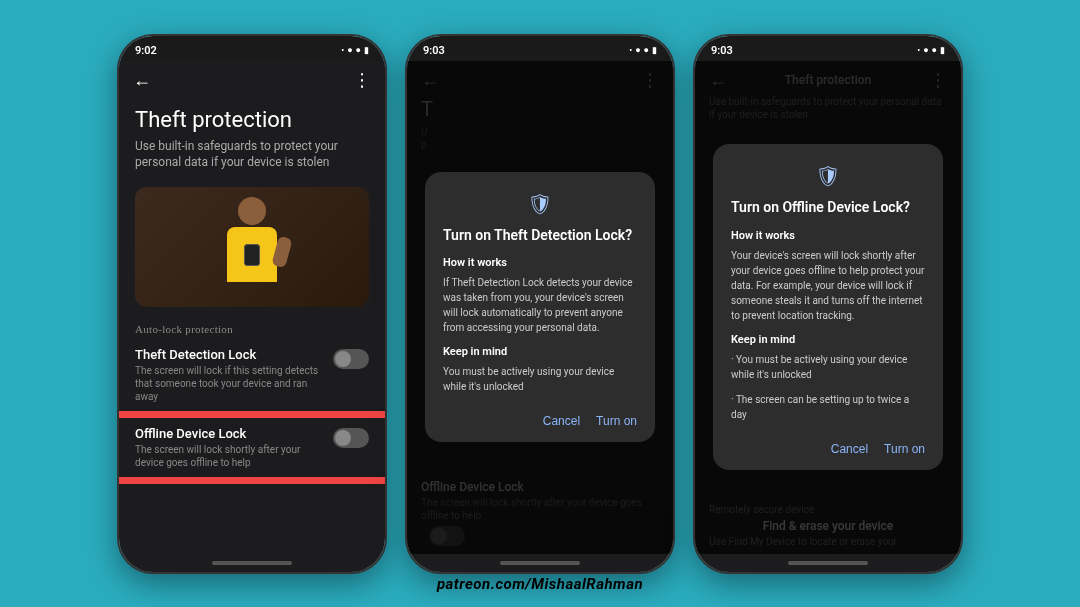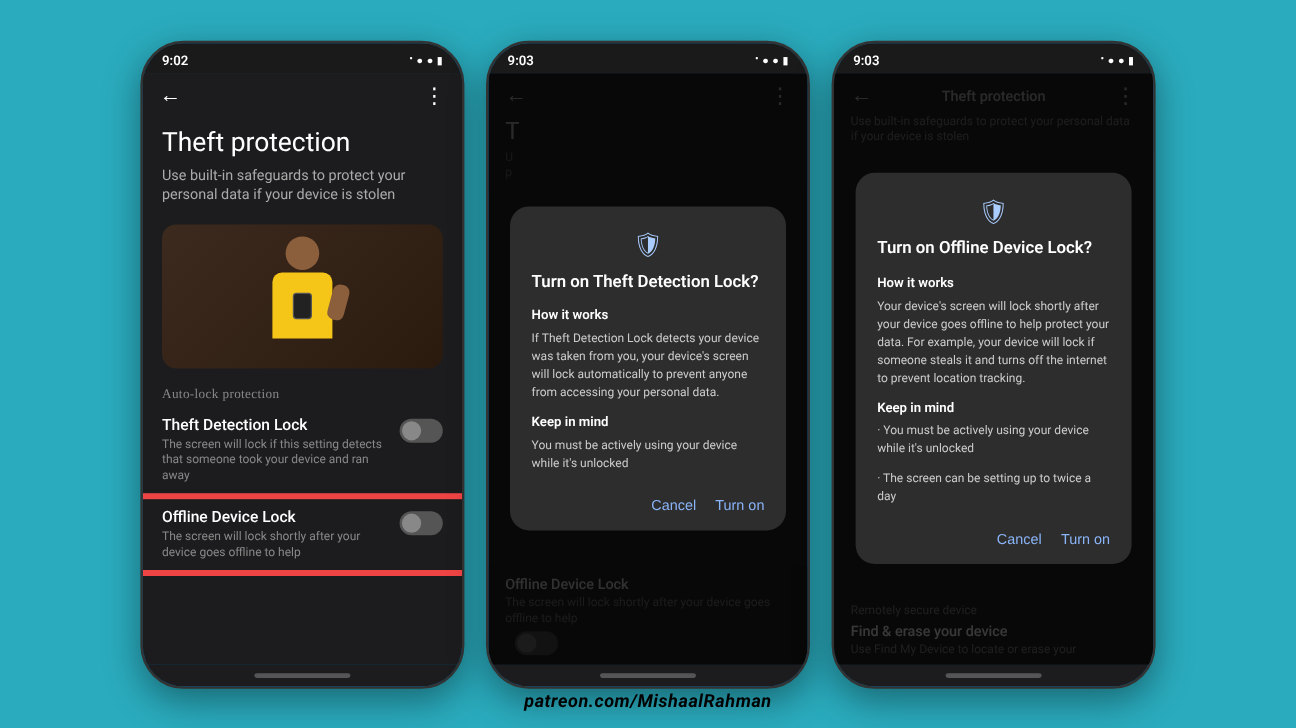--- a/index.html
+++ b/index.html
@@ -21,21 +21,21 @@
       justify-content: center;
       gap: 18px;
       padding: 20px;
       width: 100%;
       height: 100%;
     }
 
     .phone {
       width: 270px;
       height: 540px;
-      background: #0369a1;
+      background: #7dd3fc;
       border-radius: 36px;
       border: 2px solid #333;
       overflow: hidden;
       position: relative;
       display: flex;
       flex-direction: column;
       box-shadow: 0 10px 30px rgba(0,0,0,0.4);
     }
 
     .phone-status-bar {
@@ -167,21 +167,21 @@
     .section-label {
       color: #888;
       font-size: 11px;
       padding: 6px 16px 4px;
       letter-spacing: 0.3px;
       font-family: Liberation Serif, serif;
     }
 
     .setting-item {
       padding: 8px 16px;
-      border-bottom: 5px solid #ef4444;
+      border-bottom: 7px solid #ef4444;
     }
 
     .setting-item-title {
       color: #fff;
       font-size: 13px;
       font-weight: 500;
       margin-bottom: 2px;
     }
 
     .setting-item-desc {
@@ -487,21 +487,21 @@
           <div class="dialog-body">· The screen can be setting up to twice a day</div>
           <div class="dialog-buttons">
             <button class="dialog-btn-cancel">Cancel</button>
             <button class="dialog-btn-confirm">Turn on</button>
           </div>
         </div>
       </div>
 
       <div style="position:absolute;bottom:0;left:0;right:0;background:#1c1c1e;padding:6px 14px;opacity:0.7;">
         <div style="color:#888;font-size:10px;margin-bottom:4px;">Remotely secure device</div>
-        <div style="color:#fff;font-size:12px;font-weight:500;margin-bottom:2px;">Find &amp; erase your device</div>
+        <div style="color:#fff;font-size:12px;font-weight:500;margin-bottom:2px;text-align:center;">Find &amp; erase your device</div>
         <div style="color:#888;font-size:10px;line-height:1.3;">Use Find My Device to locate or erase your</div>
       </div>
     </div>
     <div class="phone-bottom-bar">
       <div class="home-indicator"></div>
     </div>
   </div>
 
 </div>
 

